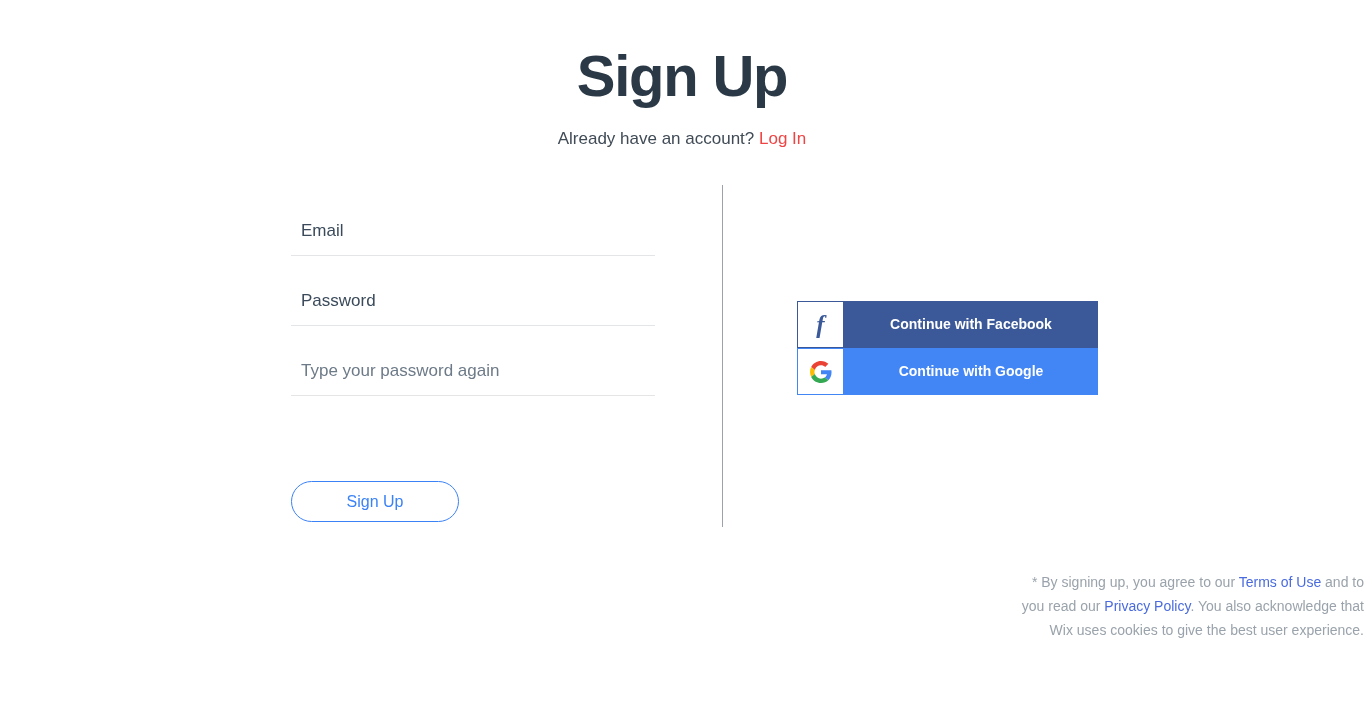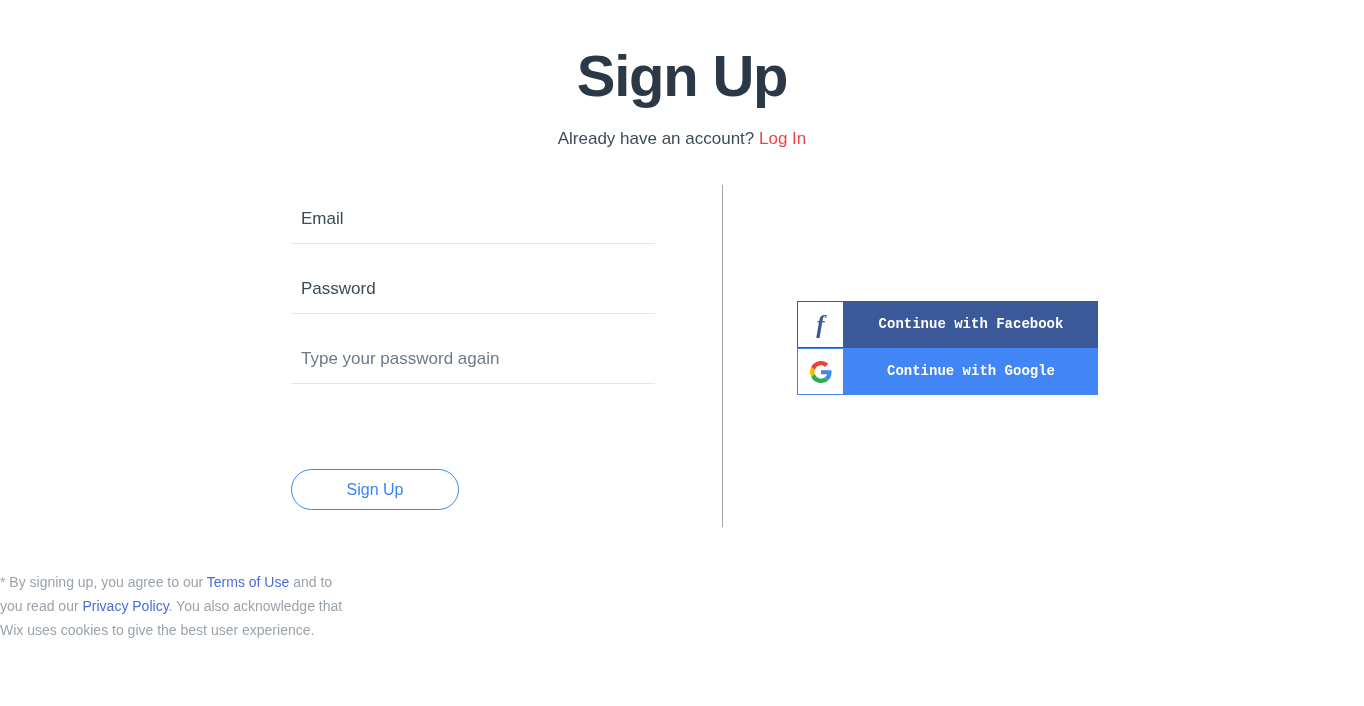--- a/index.html
+++ b/index.html
@@ -58,21 +58,21 @@
     top: 185px;
     width: 1px;
     height: 342px;
     background: #9aa3ab;
   }
 
   
   .form-col {
     position: absolute;
     left: 291px;
-    top: 174px;
+    top: 186px;
     width: 364px;
   }
 
   .field {
     position: relative;
     height: 70px;
     border-bottom: 1px solid #e3e5e7;
   }
 
   .field .field-text {
@@ -152,42 +152,41 @@
     position: absolute;
     left: 47px;
     top: 0;
     right: 0;
     height: 47px;
     line-height: 47px;
     text-align: center;
     font-size: 14px;
     font-weight: bold;
     color: #ffffff;
-    font-family: Liberation Mono, monospace;
   }
 
   .fb-button { background: #3b5998; }
   .google-button { background: #4285f4; }
 
   .fb-glyph {
     font-family: "Liberation Serif", serif;
     font-weight: bold;
     font-size: 25px;
     color: #3b5998;
     line-height: 1;
     font-style: italic;
   }
 
   
   .footer {
     position: absolute;
     left: 0;
     top: 570px;
     width: 1364px;
-    text-align: left;
+    text-align: right;
     font-size: 14px;
     line-height: 24px;
     color: #9aa3ab;
   }
 
   .footer .legal-line { display: block; white-space: nowrap; }
 
   .footer a {
     color: #4a6bdd;
     text-decoration: none;

